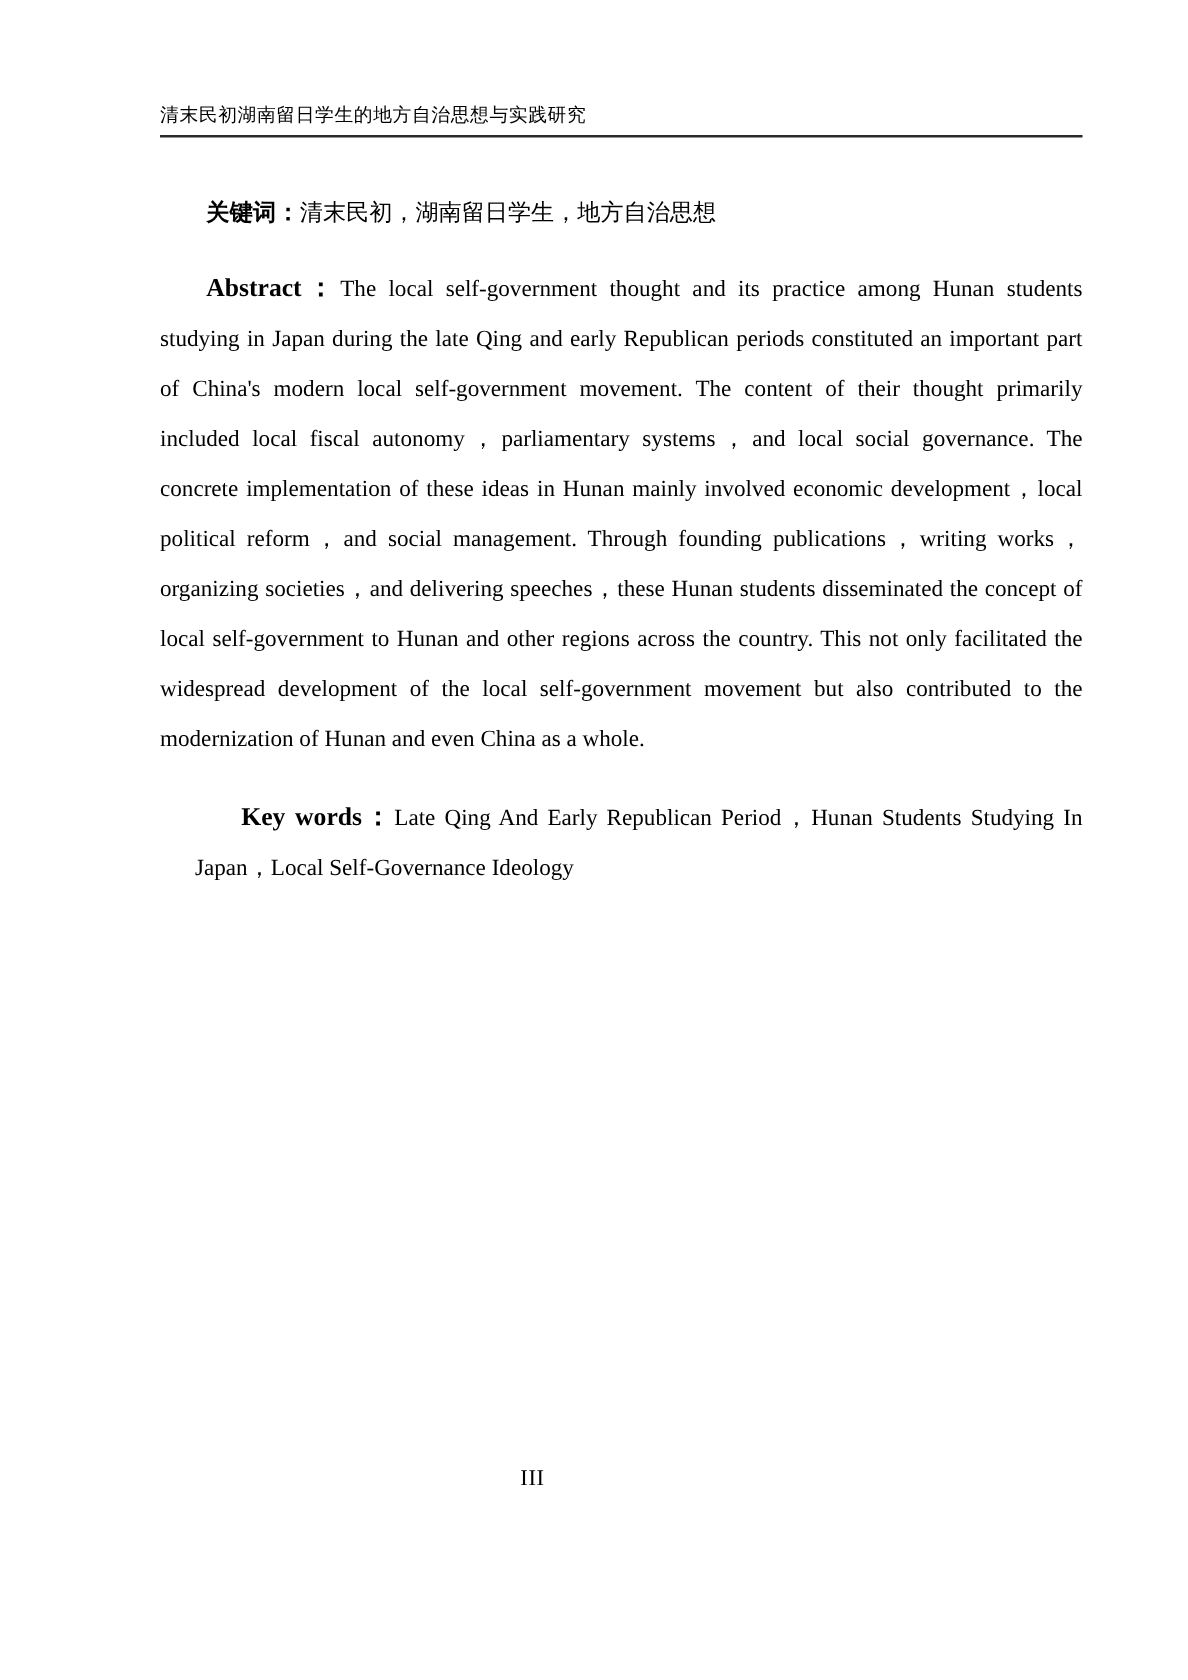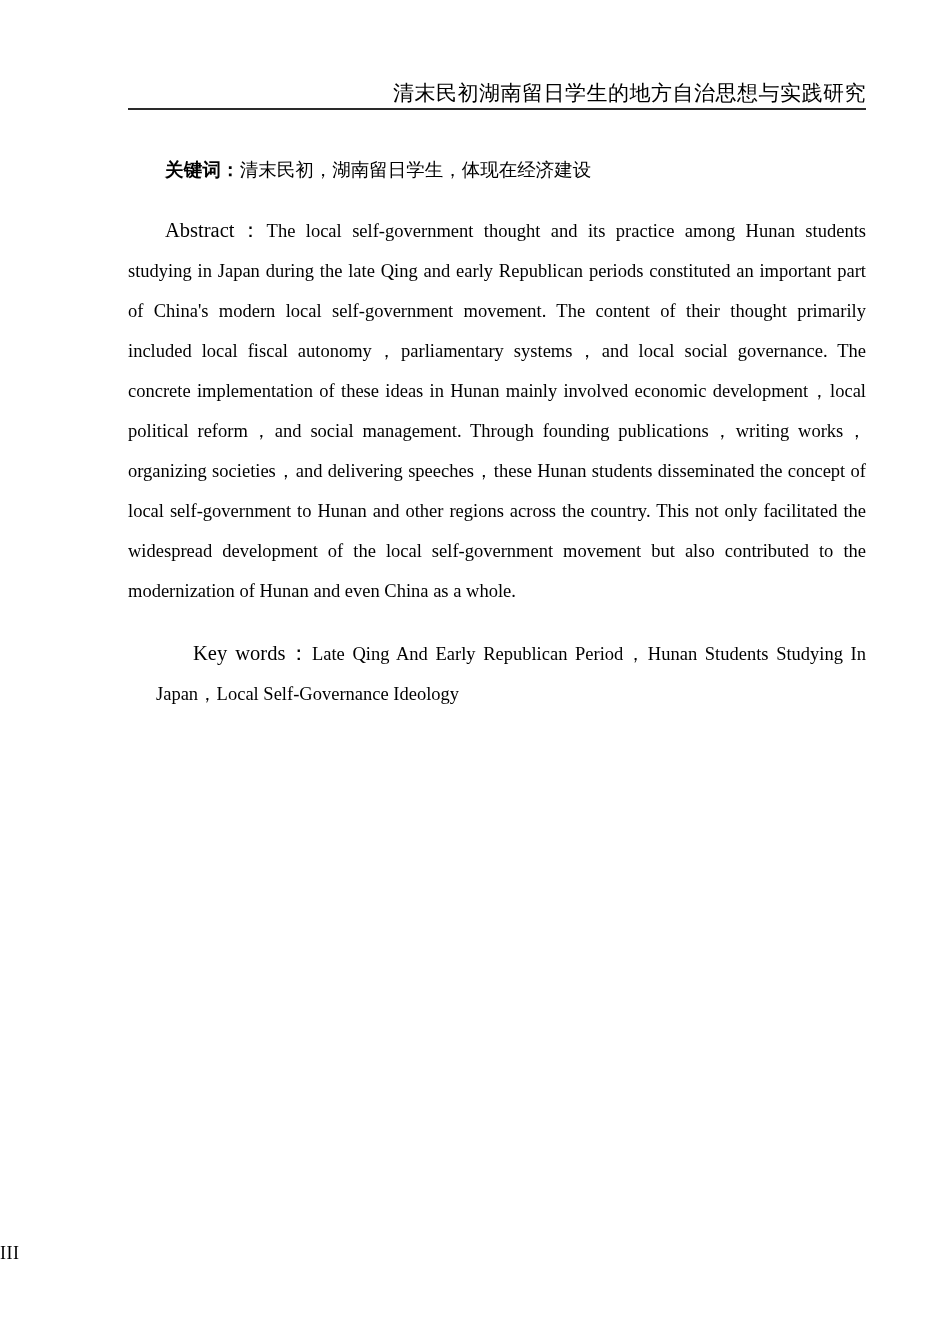--- a/index.html
+++ b/index.html
@@ -25,23 +25,23 @@
   }
 
   
   .header-block {
     position: absolute;
     left: 128px;
     top: 82px;
     width: 738px;
   }
   .header-title {
-    text-align: right;
+    text-align: left;
     font-family: "Liberation Serif", "DejaVu Serif", serif;
-    font-size: 21px;
+    font-size: 15px;
     line-height: 22px;
     letter-spacing: 0.5px;
     white-space: nowrap;
   }
   .header-rule {
     margin-top: 4px;
     border-top: 2.2px solid #2a2a2a;
     width: 100%;
     height: 0;
   }
@@ -88,65 +88,65 @@
   
   .en-para {
     font-family: "Liberation Serif", "DejaVu Serif", serif;
     font-size: 18.5px;
     line-height: 40px;
     margin-top: 20px;
     text-indent: 37px;
     text-align: justify;
   }
   .label-en {
-    font-weight: normal;
+    font-weight: bold;
     font-size: 20.5px;
     font-family: "Liberation Serif", "DejaVu Serif", serif;
   }
   .en-body-lead { }
 
   
   .en-keywords {
     font-family: "Liberation Serif", "DejaVu Serif", serif;
     font-size: 18.5px;
     line-height: 40px;
     margin-top: 22px;
     text-indent: 37px;
     text-align: justify;
     margin-left: 28px;
   }
 
   
   .footer {
     position: absolute;
     left: 0;
-    top: 1243px;
+    top: 1172px;
     width: 852px;
-    text-align: left;
+    text-align: center;
   }
   .page-number {
     font-family: "Liberation Serif", "DejaVu Serif", serif;
     font-size: 18px;
     letter-spacing: 0.5px;
   }
 </style>
 </head>
 <body>
 
 <div class="page">
 
   <div class="header-block">
     <div class="header-title">清末民初湖南留日学生的地方自治思想与实践研究</div>
     <div class="header-rule"></div>
   </div>
 
   <div class="content">
 
 
-    <p class="para cn-keywords"><span class="label-hei">关键词</span><span class="label-hei">：</span><span>清末民初，湖南留日学生，体现在经济建设</span></p>
+    <p class="para cn-keywords"><span class="label-hei">关键词</span><span class="label-hei">：</span><span>清末民初，湖南留日学生，地方自治思想</span></p>
 
     <p class="para en-para"><span class="label-en">Abstract</span><span class="label-en">：</span><span class="en-body-lead">The local self-government thought and its practice among Hunan students studying in Japan during the late Qing and early Republican periods constituted an important part of China's modern local self-government movement. The content of their thought primarily included local fiscal autonomy，parliamentary systems，and local social governance. The concrete implementation of these ideas in Hunan mainly involved economic development，local political reform，and social management. Through founding publications，writing works，organizing societies，and delivering speeches，these Hunan students disseminated the concept of local self-government to Hunan and other regions across the country. This not only facilitated the widespread development of the local self-government movement but also contributed to the modernization of Hunan and even China as a whole.</span></p>
 
     <p class="para en-keywords"><span class="label-en">Key words</span><span class="label-en">：</span><span>Late Qing And Early Republican Period，Hunan Students Studying In Japan，Local Self-Governance Ideology</span></p>
 
   </div>
 
   <div class="footer">
     <span class="page-number">III</span>
   </div>

